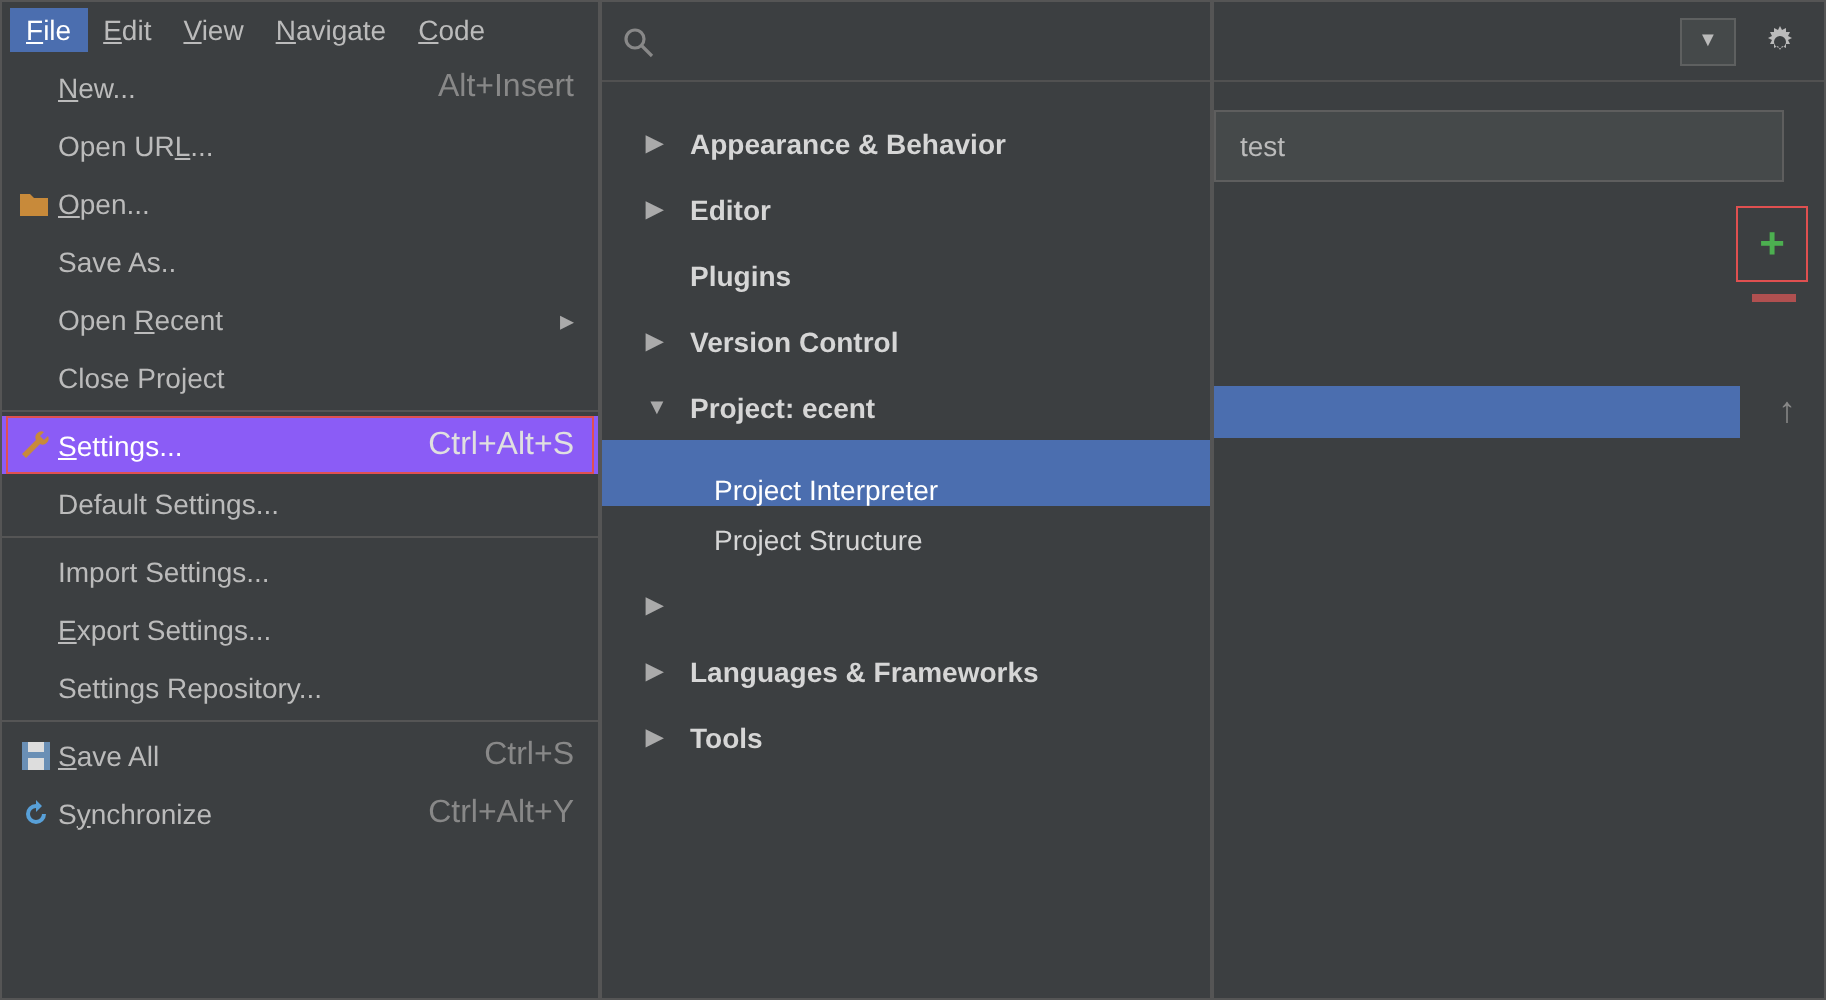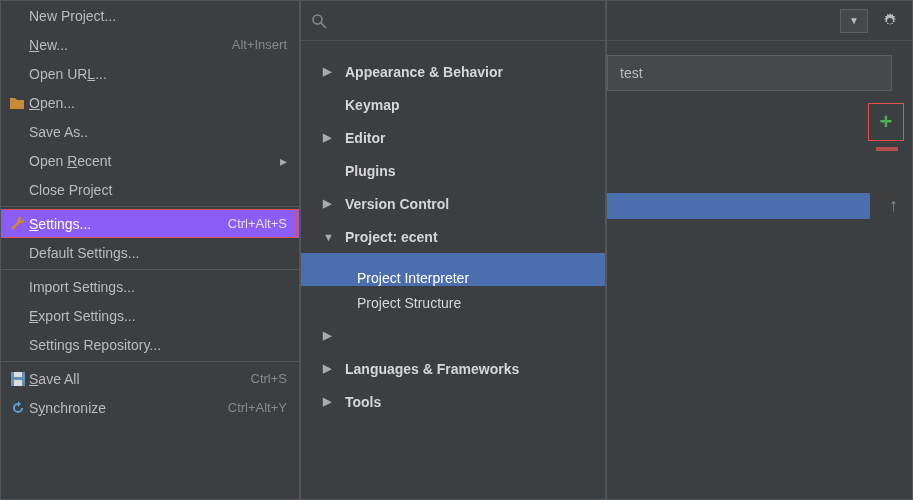--- a/index.html
+++ b/index.html
@@ -62,21 +62,21 @@
     .menu-icon {
       width: 22px;
       display: inline-flex;
       align-items: center;
       justify-content: center;
       flex-shrink: 0;
     }
     .menu-label { flex: 1; }
     .shortcut {
       color: #888;
-      font-size: 13px;
+      font-size: 16px;
       margin-left: 10px;
     }
     .submenu-arrow {
       margin-left: 8px;
       color: #aaa;
     }
     .menu-sep {
       height: 1px;
       background: #555;
       margin: 2px 0;
@@ -211,25 +211,28 @@
       cursor: pointer;
     }
     
     
     svg { display: block; }
   </style>
 </head>
 <body>
 
 <div class="panel panel-left">
+  <div class="menubar">
+    <div class="menubar-item active"><span class="underline">F</span>ile</div>
+    <div class="menubar-item"><span class="underline">E</span>dit</div>
+    <div class="menubar-item"><span class="underline">V</span>iew</div>
+    <div class="menubar-item"><span class="underline">N</span>avigate</div>
+    <div class="menubar-item"><span class="underline">C</span>ode</div>
+  </div>
   <div class="dropdown">
-    <div class="menu-row">
-      <span class="menu-icon"></span>
-      <span class="menu-label">New Project...</span>
-    </div>
     <div class="menu-row">
       <span class="menu-icon"></span>
       <span class="menu-label"><span class="underline">N</span>ew...</span>
       <span class="shortcut">Alt+Insert</span>
     </div>
     <div class="menu-row">
       <span class="menu-icon"></span>
       <span class="menu-label">Open UR<span class="underline">L</span>...</span>
     </div>
     <div class="menu-row">
@@ -314,24 +317,20 @@
         </svg>
     </span>
     <input class="search-input" placeholder="" style="">
   </div>
   <div class="tree">
     <div class="tree-row">
       <span class="tree-caret">▶</span>
       <span class="tree-label">Appearance &amp; Behavior</span>
     </div>
     <div class="tree-row">
-      <span class="tree-caret"></span>
-      <span class="tree-label">Keymap</span>
-    </div>
-    <div class="tree-row">
       <span class="tree-caret">▶</span>
       <span class="tree-label">Editor</span>
     </div>
     <div class="tree-row">
       <span class="tree-caret"></span>
       <span class="tree-label">Plugins</span>
     </div>
     <div class="tree-row">
       <span class="tree-caret">▶</span>
       <span class="tree-label">Version Control</span>

